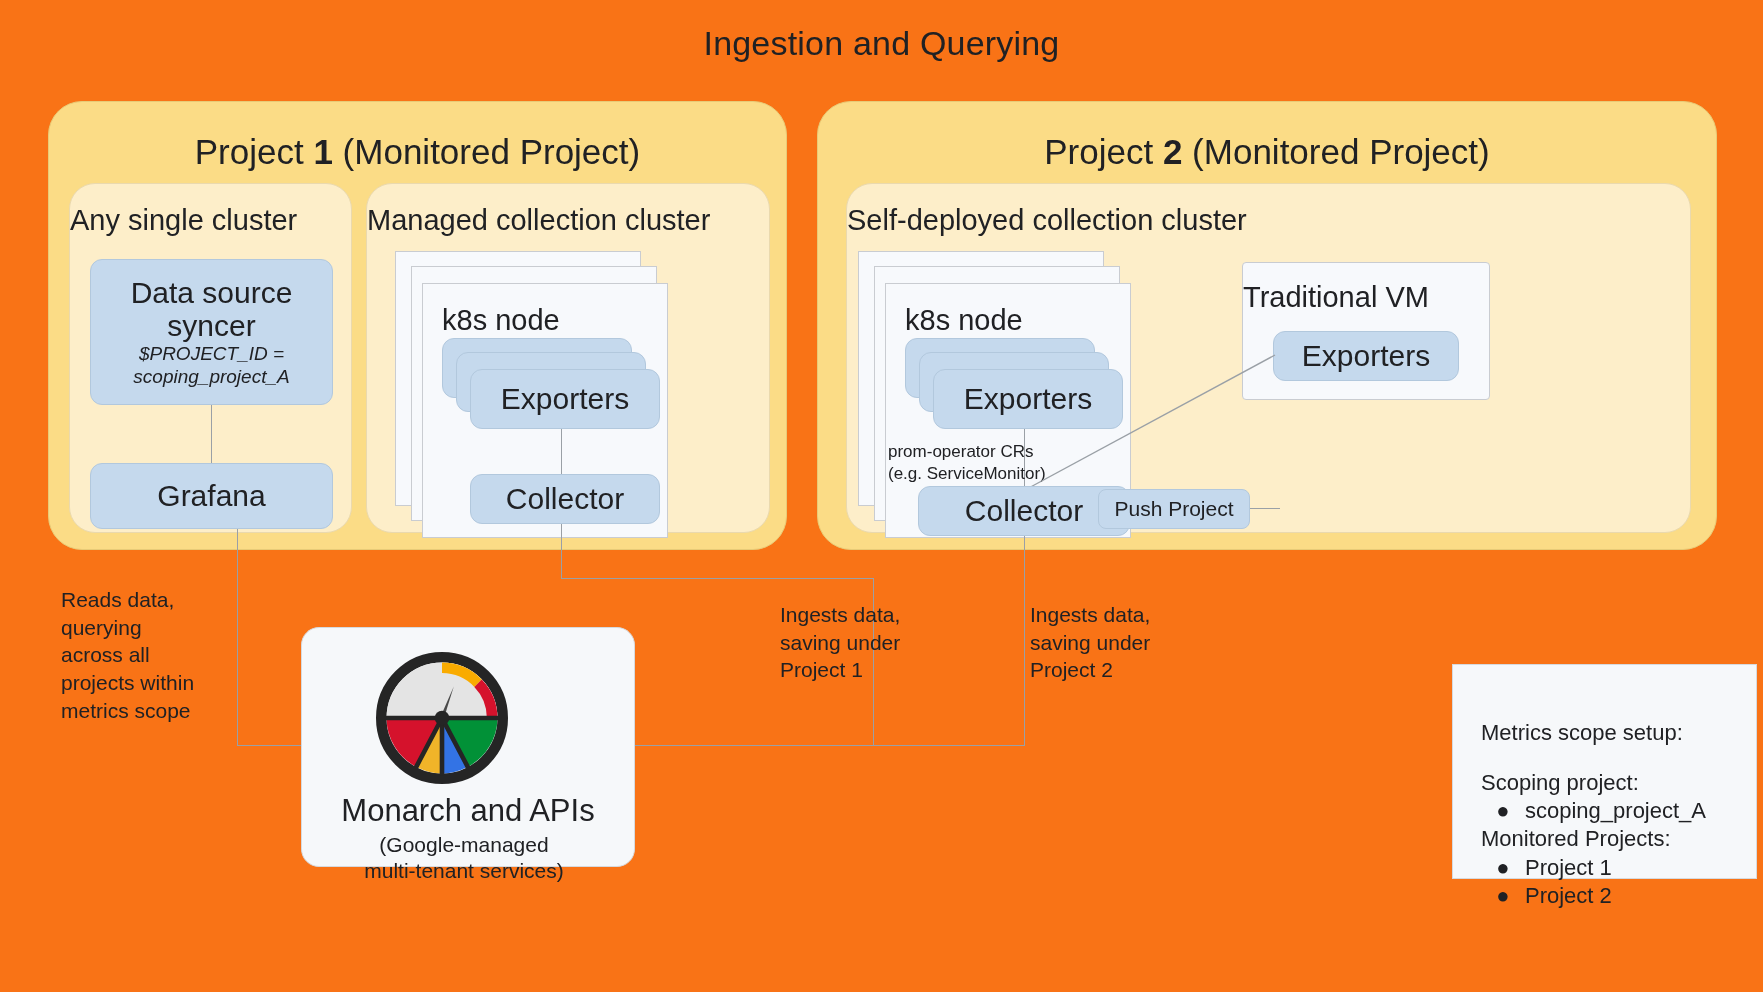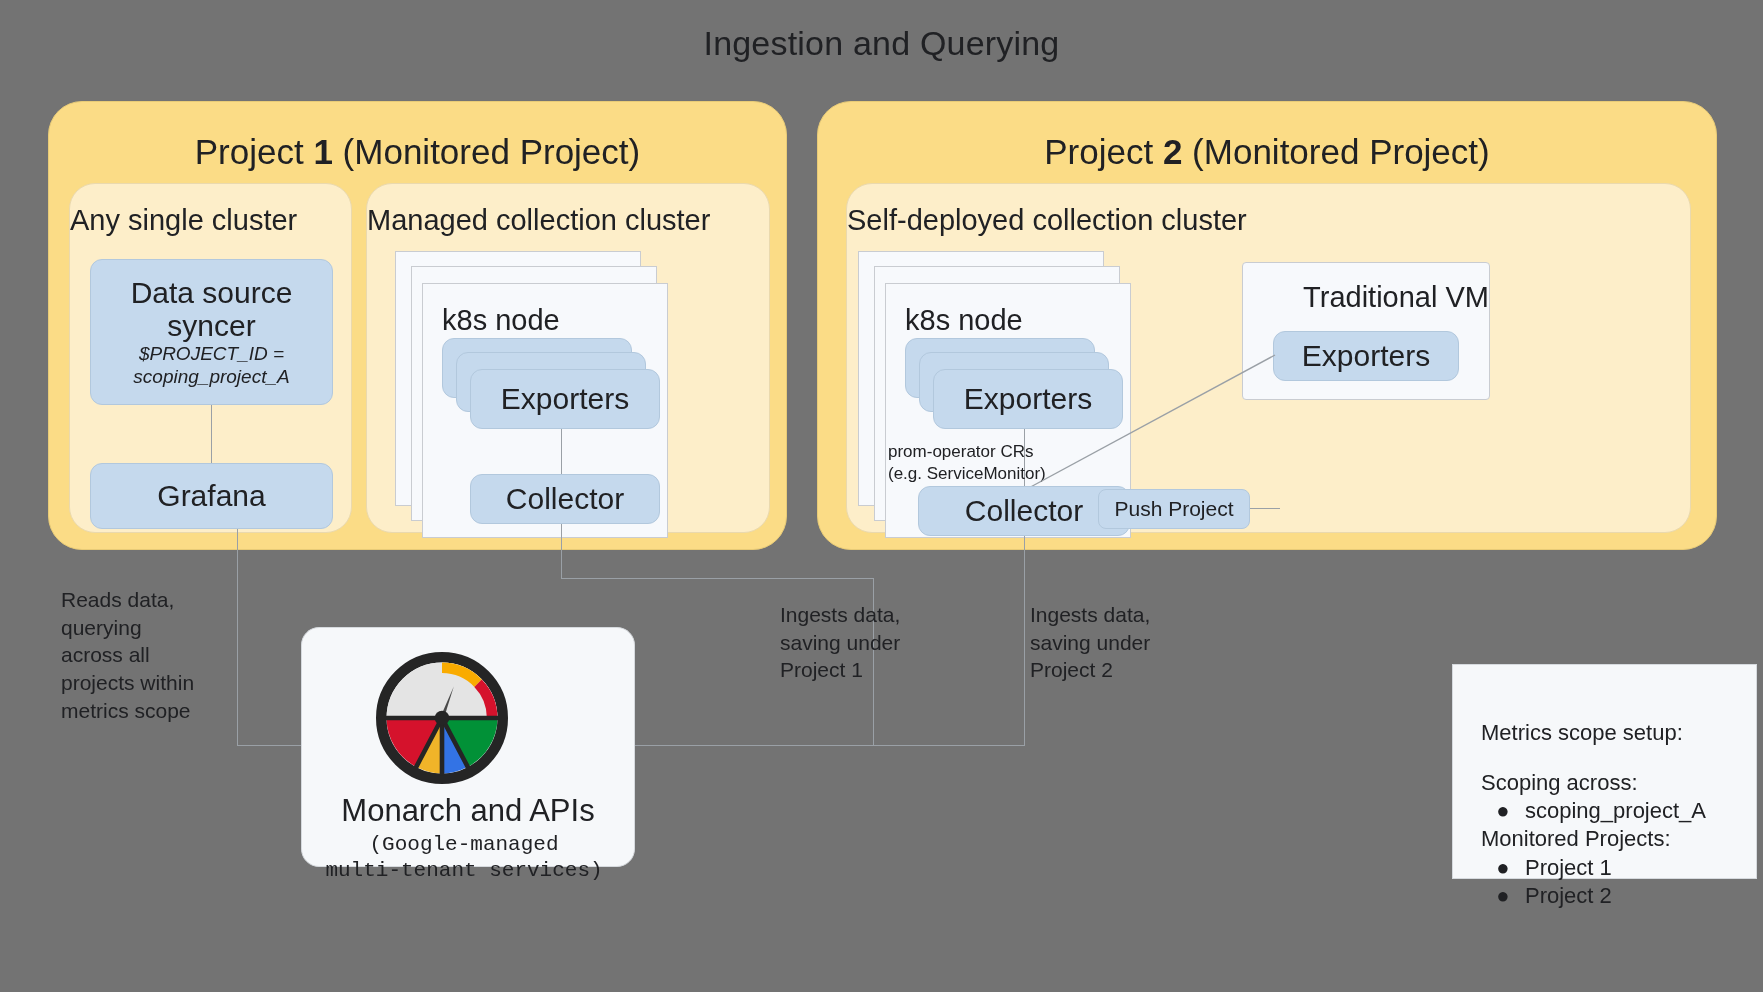--- a/index.html
+++ b/index.html
@@ -9,21 +9,21 @@
   }
   body {
     font-family: "Liberation Sans", sans-serif;
     color: #202124;
   }
   #canvas {
     position: relative;
     width: 1763px;
     height: 992px;
     overflow: hidden;
-    background: #737373;
+    background: #f97316;
   }
   .abs { position: absolute; box-sizing: border-box; }
 
   
   #diagram-title {
     left: 0; top: 24px; width: 1763px;
     text-align: center;
     font-size: 34px;
     color: #202124;
     letter-spacing: .2px;
@@ -203,21 +203,21 @@
   <div class="abs blue-box" style="left:919px; top:352px; width:190px; height:60px;"></div>
   <div class="abs blue-box" style="left:933px; top:369px; width:190px; height:60px;">
     <div class="main">Exporters</div>
   </div>
 
   <div class="abs line line-v" style="left:1024px; top:429px; height:57px;"></div>
   <div class="small-note" style="left:888px; top:441px; white-space:pre-line;">prom-operator CRs
 (e.g. ServiceMonitor)</div>
 
   <div class="abs white-card round" style="left:1242px; top:262px; width:248px; height:138px;">
-    <div class="card-title" style="left:0; right:0; top:18px; text-align:right;">Traditional VM</div>
+    <div class="card-title" style="left:0; right:0; top:18px; text-align:left;">Traditional VM</div>
   </div>
   <div class="abs blue-box" style="left:1273px; top:331px; width:186px; height:50px;">
     <div class="main">Exporters</div>
   </div>
 
   <svg class="diag" style="left:1020px; top:350px; width:260px; height:145px;" viewBox="0 0 260 145">
     <line x1="255" y1="5" x2="5" y2="140" stroke="#9aa0a6" stroke-width="1.4"></line>
   </svg>
 
 
@@ -277,28 +277,28 @@
         <line x1="100" y1="100" x2="184" y2="100"></line>
         <line x1="100" y1="100" x2="61" y2="174"></line>
         <line x1="100" y1="100" x2="100" y2="184"></line>
         <line x1="100" y1="100" x2="139" y2="174"></line>
       </g>
 
       <path d="M 97 100 L 118 52 L 103 100 Z" fill="#4a4a4a"></path>
       <circle cx="100" cy="100" r="11" fill="#252525"></circle>
     </svg>
     <div id="monarch-title" class="abs" style="left:0; right:0; top:165px;">Monarch and APIs</div>
-    <div id="monarch-sub" class="abs" style="left:0; right:8px; top:204px; white-space:pre-line;font-family:Liberation Mono, monospace;">(Google-managed
+    <div id="monarch-sub" class="abs" style="left:0; right:8px; top:204px; white-space:pre-line;">(Google-managed
 multi-tenant services)</div>
   </div>
 
   <div class="abs" id="legend-box" style="left:1412px; top:664px; width:305px; height:215px; padding:54px 0 0 28px;">
     <div class="lg-line">Metrics scope setup:</div>
     <div class="spacer-line"></div>
-    <div class="lg-line">Scoping across:</div>
+    <div class="lg-line">Scoping project:</div>
     <div class="lg-bullet">
       <span class="dot">●</span>
       <span>scoping_project_A</span>
     </div>
     <div class="lg-line">Monitored Projects:</div>
     <div class="lg-bullet">
       <span class="dot">●</span>
       <span>Project 1</span>
     </div>
     <div class="lg-bullet">

